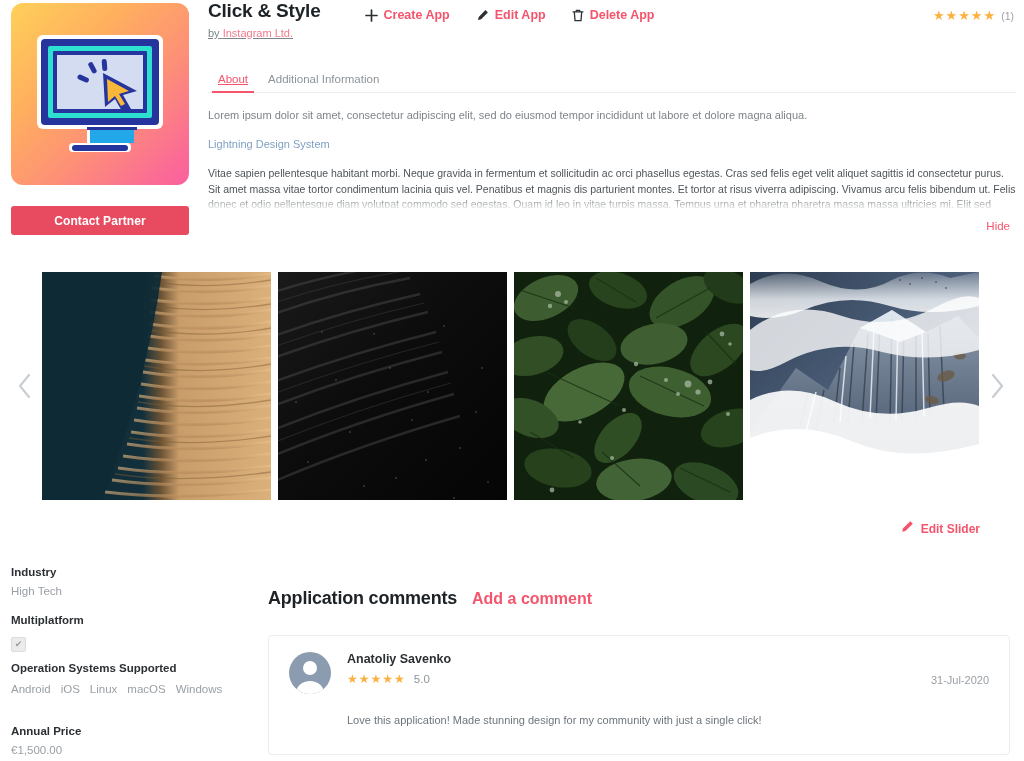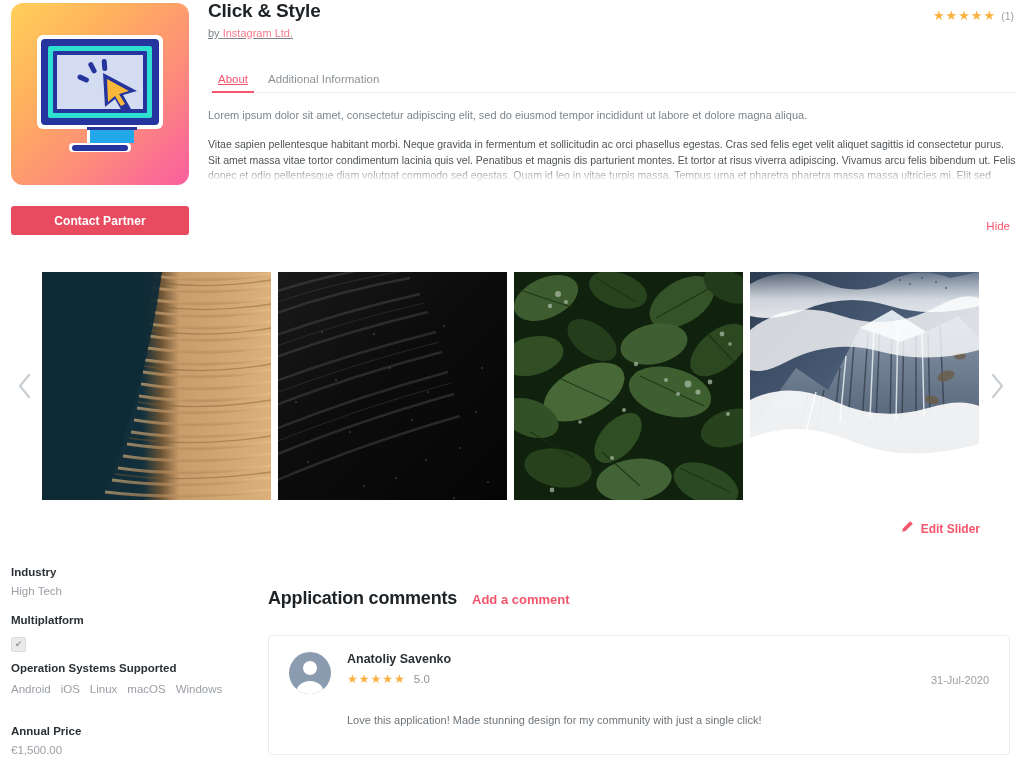--- a/index.html
+++ b/index.html
@@ -120,21 +120,21 @@
   .edit-slider {
     position: absolute; right: 44px; top: 520px;
     display: inline-flex; align-items: center; gap: 7px;
     color: #f4556c; font-size: 12px; font-weight: bold; cursor: pointer;
   }
 
   
   .comments { position: absolute; left: 268px; top: 588px; right: 14px; }
   .comments-head { display: flex; align-items: baseline; gap: 15px; }
   .comments-title { font-size: 18px; font-weight: bold; color: #1c2226; letter-spacing: -.2px; }
-  .add-comment { font-size: 13px; font-weight: bold; color: #f4556c; cursor: pointer; }
+  .add-comment { font-size: 16px; font-weight: bold; color: #f4556c; cursor: pointer; }
 
   .comment-card {
     margin-top: 26px;
     border: 1px solid #ececec; border-radius: 4px;
     padding: 16px 18px 28px 20px;
     position: relative;
     background: #fff;
   }
   .comment-top { display: flex; align-items: flex-start; gap: 16px; }
   .avatar {
@@ -206,39 +206,70 @@
 
     <div class="meta-block" style="top:725px;">
       <div class="meta-label">Annual Price</div>
       <div class="meta-value">€1,500.00</div>
     </div>
   </div>
 
   <div class="header">
     <div class="title-row">
       <div class="app-title">Click &amp; Style</div>
+      <div class="act-list">
+
+        <div class="act">
+          <span class="gi">
+            <svg width="13" height="13" viewBox="0 0 13 13">
+                <path d="M6.5 1v11M1 6.5h11" stroke="#2b3034" stroke-width="1.7" stroke-linecap="round"></path>
+              </svg>
+          </span>
+          <span>Create App</span>
+        </div>
+
+        <div class="act">
+          <span class="gi">
+            <svg width="13" height="13" viewBox="0 0 14 14">
+                <path d="M10.2 1.2l2.6 2.6-7.3 7.3-3.3.7.7-3.3z" fill="#2b3034"></path>
+              </svg>
+          </span>
+          <span>Edit App</span>
+        </div>
+
+        <div class="act">
+          <span class="gi">
+            <svg width="12" height="13" viewBox="0 0 12 13">
+                <path d="M1 2.8h10M4.3 2.8V1.4h3.4v1.4M2.3 2.8l.7 8.8h6l.7-8.8" stroke="#2b3034" stroke-width="1.3" fill="none" stroke-linecap="round" stroke-linejoin="round"></path>
+              </svg>
+          </span>
+          <span>Delete App</span>
+        </div>
+
+      </div>
     </div>
     <div class="byline">
       <span>by</span>
       <a>Instagram Ltd.</a>
     </div>
   </div>
 
   <div class="rating-wrap">
     <span class="stars">★★★★★</span>
     <span class="rating-count">(1)</span>
   </div>
 
   <div class="tabs">
     <div class="tab active">About</div>
     <div class="tab">Additional Information</div>
   </div>
 
   <div class="about">
     <div class="about-sub">Lorem ipsum dolor sit amet, consectetur adipiscing elit, sed do eiusmod tempor incididunt ut labore et dolore magna aliqua.</div>
+    <a class="about-link">Lightning Design System</a>
     <div class="about-para">Vitae sapien pellentesque habitant morbi. Neque gravida in fermentum et sollicitudin ac orci phasellus egestas. Cras sed felis eget velit aliquet sagittis id consectetur purus. Sit amet massa vitae tortor condimentum lacinia quis vel. Penatibus et magnis dis parturient montes. Et tortor at risus viverra adipiscing. Vivamus arcu felis bibendum ut. Felis donec et odio pellentesque diam volutpat commodo sed egestas. Quam id leo in vitae turpis massa. Tempus urna et pharetra pharetra massa massa ultricies mi. Elit sed vulputate mi sit amet mauris commodo quis imperdiet. Dolor sed viverra ipsum nunc.</div>
   </div>
   <div class="hide-link">Hide</div>
 
   <div class="carousel">
 
     <div class="c-arrow left">
       <svg width="16" height="26" viewBox="0 0 16 26">
           <path d="M12 2L3 13l9 11" stroke="#c9ced2" stroke-width="2.2" fill="none" stroke-linecap="round" stroke-linejoin="round"></path>
         </svg>

